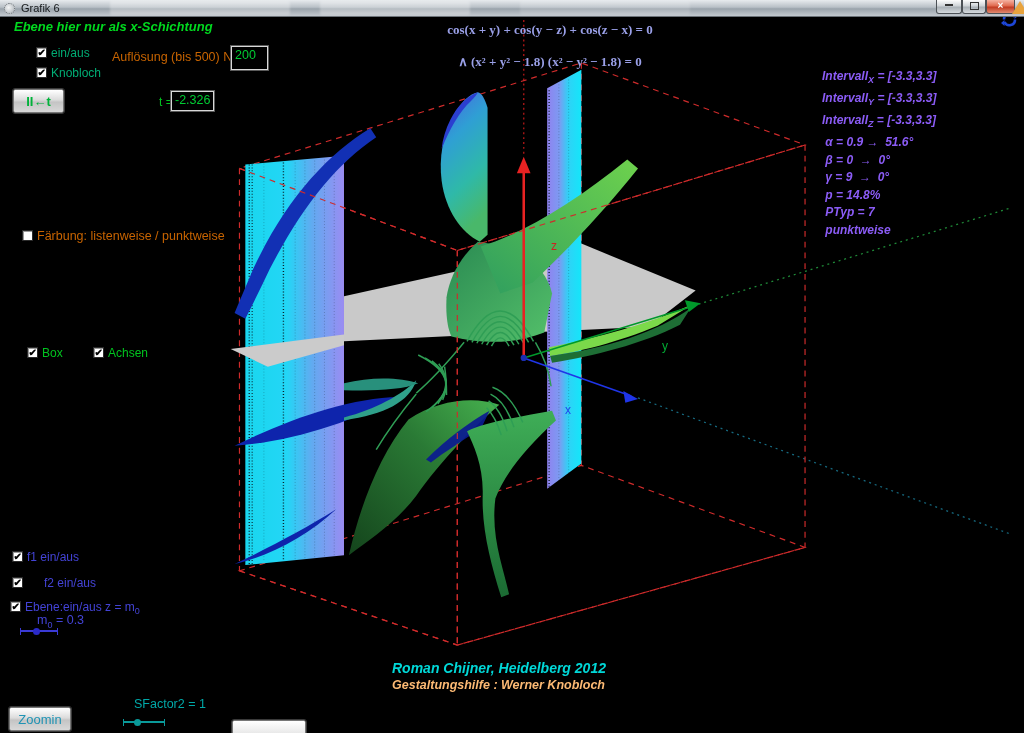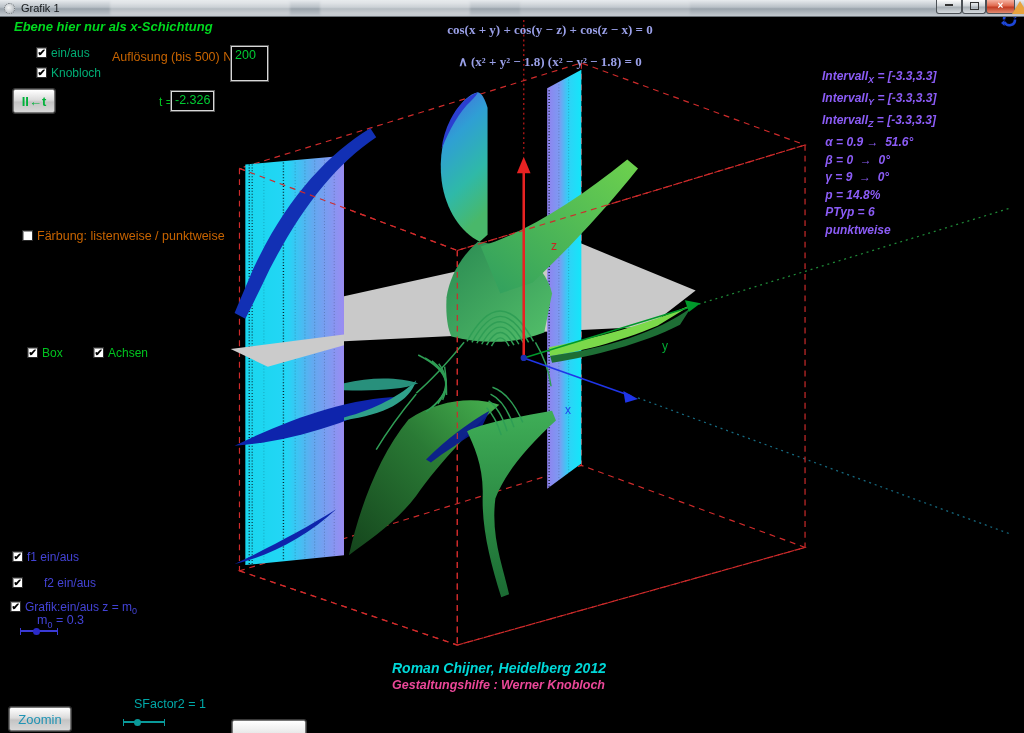--- a/index.html
+++ b/index.html
@@ -47,36 +47,36 @@
   .btn3d.greenish{color:#00b23a;font-weight:bold;}
   .btn3d.tealish{color:#1f93b4;}
   .btn3d.darkish{color:#25304d;font-weight:bold;}
 
   .formula{font-family:"Liberation Serif",serif;font-weight:bold;color:#9aa0e8;text-align:center;}
 
   .infoline{font-size:12px;font-weight:bold;font-style:italic;color:#8b5cf6;line-height:17.6px;white-space:pre;}
   .infoline sub{font-size:9px;}
 
   .credit1{font-size:14px;font-weight:bold;font-style:italic;color:#00d8d8;}
-  .credit2{font-size:12.5px;font-weight:bold;font-style:italic;color:#ec4899;}
+  .credit2{font-size:12.5px;font-weight:bold;font-style:italic;color:#fdba74;}
 
   .axislabel{font-size:12px;}
   .slider-track{position:absolute;height:2px;}
   .slider-dot{position:absolute;width:7px;height:7px;border-radius:50%;}
   .tick{position:absolute;width:1px;height:7px;top:-2.5px;}
 </style>
 </head>
 <body>
 
 <div class="titlebar">
   <div class="tb-ghost" style="left:110px;width:180px;"></div>
   <div class="tb-ghost" style="left:320px;width:150px;"></div>
   <div class="tb-ghost" style="left:520px;width:170px;opacity:.5;"></div>
   <span class="win-icon"></span>
-  <span class="win-title">Grafik 1</span>
+  <span class="win-title">Grafik 6</span>
   <span class="winbtn" style="left:936px;width:26px;"><span class="min-glyph"></span></span>
   <span class="winbtn" style="left:962px;width:24px;"><span class="max-glyph"></span></span>
   <span class="winbtn close" style="left:986px;width:29px;">×</span>
   <span class="warn-tri" style="left:1012px;"></span>
 </div>
 
 <div class="app"></div>
 <svg class="scene" width="1024" height="716" viewBox="0 17 1024 733">
   <defs>
     <linearGradient id="gSlabL" x1="0" y1="0" x2="1" y2="0">
@@ -221,28 +221,28 @@
 </svg>
 
 <div class="ov heading" style="left:14px;top:19px;">Ebene hier nur als x-Schichtung</div>
 
 <span class="ov cb" style="left:36px;top:47px;">
     <span class="mark">✔</span>
   </span>
 <span class="ov cblabel c-teal" style="left:51px;top:47px;">ein/aus</span>
 
 <span class="ov cblabel c-orange" style="left:112px;top:51px;font-size:12.5px;">Auflösung (bis 500) Nₚ = :</span>
-<span class="ov valbox" style="left:231px;top:46px;width:37px;height:35px;">200</span>
+<span class="ov valbox" style="left:231px;top:46px;width:37px;height:24px;">200</span>
 
 <span class="ov cb" style="left:36px;top:67px;">
     <span class="mark">✔</span>
   </span>
 <span class="ov cblabel c-teal" style="left:51px;top:67px;">Knobloch</span>
 
-<button class="ov btn3d greenish" style="left:13px;top:89px;width:42px;height:24px;">II←t</button>
+<button class="ov btn3d greenish" style="left:13px;top:89px;width:51px;height:24px;">II←t</button>
 <span class="ov cblabel" style="left:159px;top:96px;color:#00c41f;">t = :</span>
 <span class="ov valbox" style="left:171px;top:91px;width:43px;height:20px;">-2.326</span>
 
 <span class="ov cb" style="left:22px;top:230px;">
     <span class="mark"></span>
   </span>
 <span class="ov cblabel c-orange" style="left:37px;top:230px;font-size:12.5px;">Färbung: listenweise / punktweise</span>
 
 <span class="ov cb" style="left:27px;top:347px;">
     <span class="mark">✔</span>
@@ -257,21 +257,21 @@
     <span class="mark">✔</span>
   </span>
 <span class="ov cblabel c-blue" style="left:27px;top:551px;">f1 ein/aus</span>
 <span class="ov cb" style="left:12px;top:577px;">
     <span class="mark">✔</span>
   </span>
 <span class="ov cblabel c-blue" style="left:44px;top:577px;">f2 ein/aus</span>
 <span class="ov cb" style="left:10px;top:601px;">
     <span class="mark">✔</span>
   </span>
-<span class="ov cblabel c-blue" style="left:25px;top:601px;"><span>Grafik:ein/aus  z = m</span><sub style="font-size:9px;">0</sub></span>
+<span class="ov cblabel c-blue" style="left:25px;top:601px;"><span>Ebene:ein/aus  z = m</span><sub style="font-size:9px;">0</sub></span>
 
 <span class="ov cblabel c-blue" style="left:37px;top:614px;font-size:12.5px;"><span>m</span><sub style="font-size:9px;">0</sub><span> = 0.3</span></span>
 <span class="ov slider-track" style="left:20px;top:630px;width:38px;background:#3a3ad6;">
   <span class="tick" style="left:0;background:#3a3ad6;"></span>
   <span class="tick" style="right:0;background:#3a3ad6;"></span>
   <span class="slider-dot" style="left:13px;top:-2.5px;background:#2a2ac8;"></span>
 </span>
 
 <button class="ov btn3d tealish" style="left:9px;top:707px;width:62px;height:24px;">Zoomin</button>
 <span class="ov cblabel c-teal2" style="left:134px;top:698px;font-size:12.5px;">SFactor2 = 1</span>
@@ -286,21 +286,21 @@
 <div class="ov formula" style="left:340px;top:54px;width:420px;font-size:13px;">∧ (x² + y² − 1.8) (x² − y² − 1.8) = 0</div>
 
 <div class="ov" style="left:822px;top:68px;">
   <div class="infoline"><span>Intervall</span><sub>X</sub><span> = [-3.3,3.3]</span></div>
   <div class="infoline"><span>Intervall</span><sub>Y</sub><span> = [-3.3,3.3]</span></div>
   <div class="infoline"><span>Intervall</span><sub>Z</sub><span> = [-3.3,3.3]</span></div>
   <div class="infoline"><span> α = 0.9 →  51.6°</span></div>
   <div class="infoline"><span> β = 0  →  0°</span></div>
   <div class="infoline"><span> γ = 9  →  0°</span></div>
   <div class="infoline"><span> p = 14.8%</span></div>
-  <div class="infoline"><span> PTyp = 6</span></div>
+  <div class="infoline"><span> PTyp = 7</span></div>
   <div class="infoline"><span> punktweise</span></div>
 </div>
 
 <span class="ov axislabel" style="left:551px;top:239px;color:#cc2222;">z</span>
 <span class="ov axislabel" style="left:662px;top:339px;color:#00aa33;">y</span>
 <span class="ov axislabel" style="left:565px;top:403px;color:#2244ee;">x</span>
 
 <div class="ov credit1" style="left:392px;top:660px;">Roman Chijner, Heidelberg 2012</div>
 <div class="ov credit2" style="left:392px;top:678px;">Gestaltungshilfe : Werner Knobloch</div>
 

